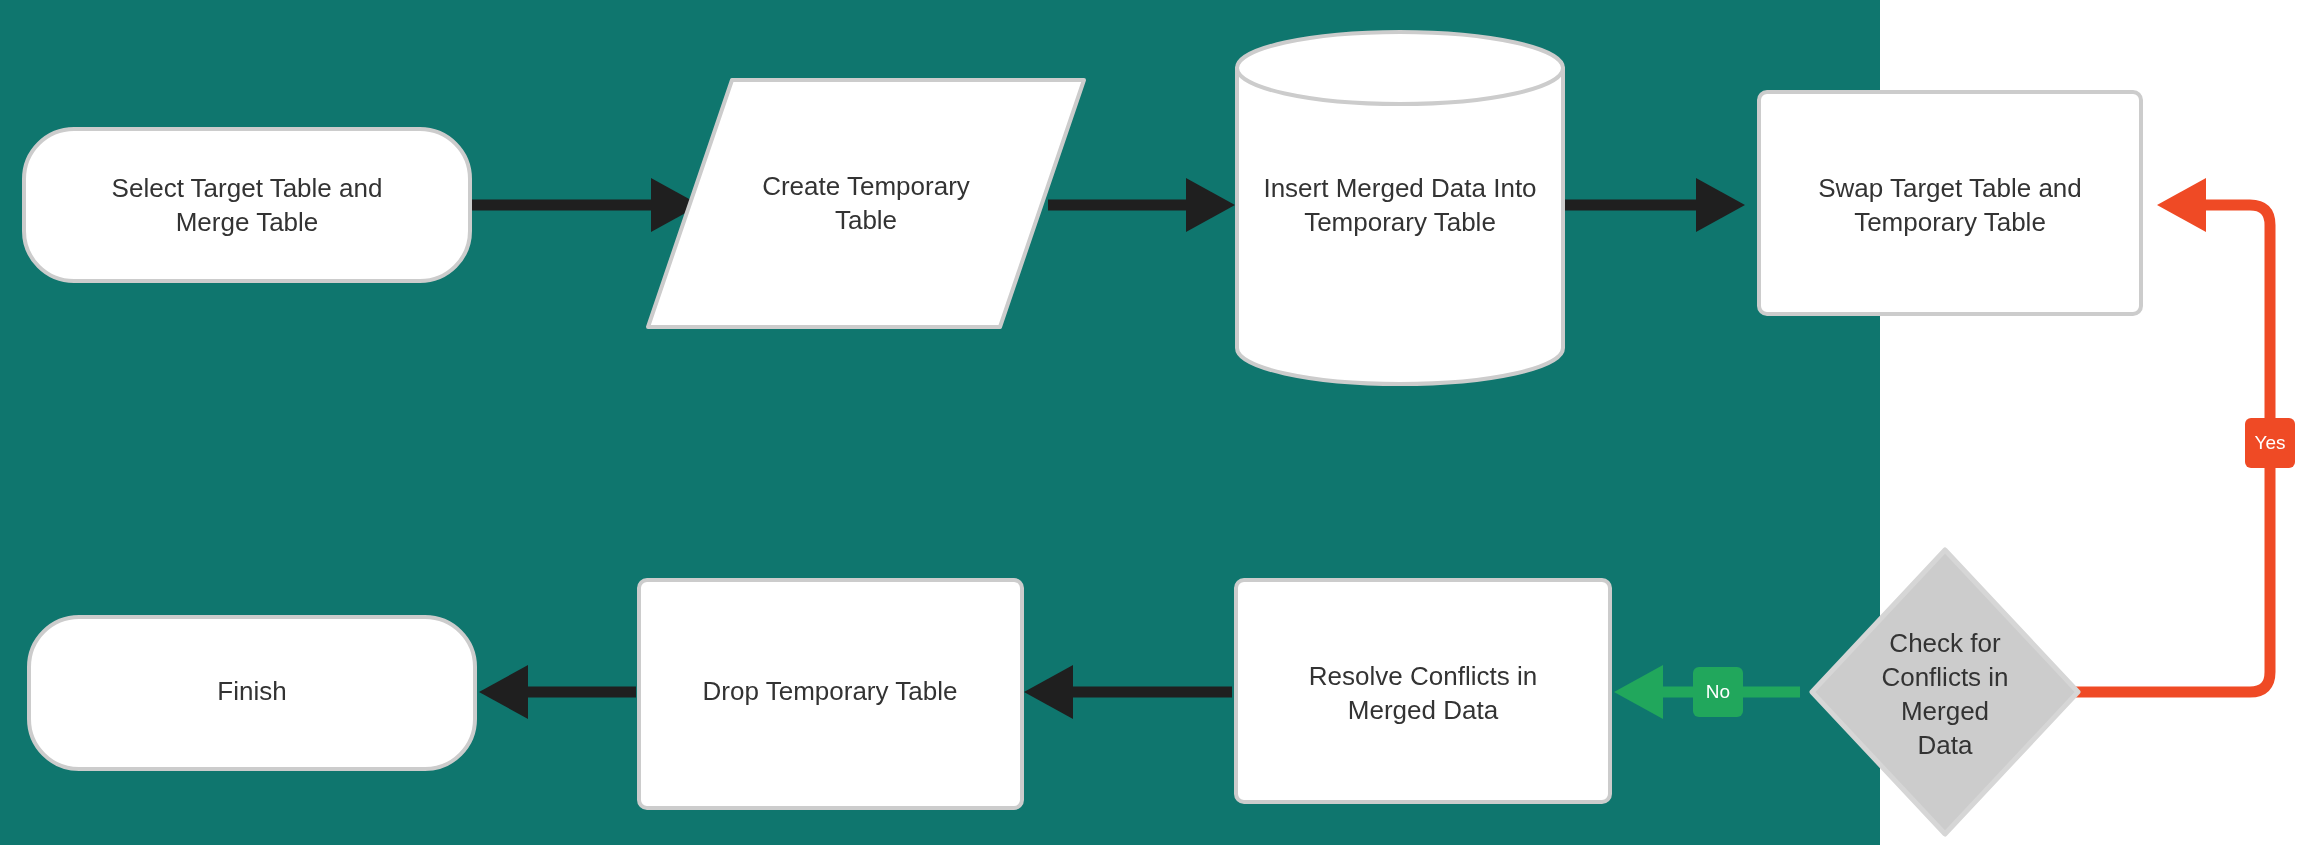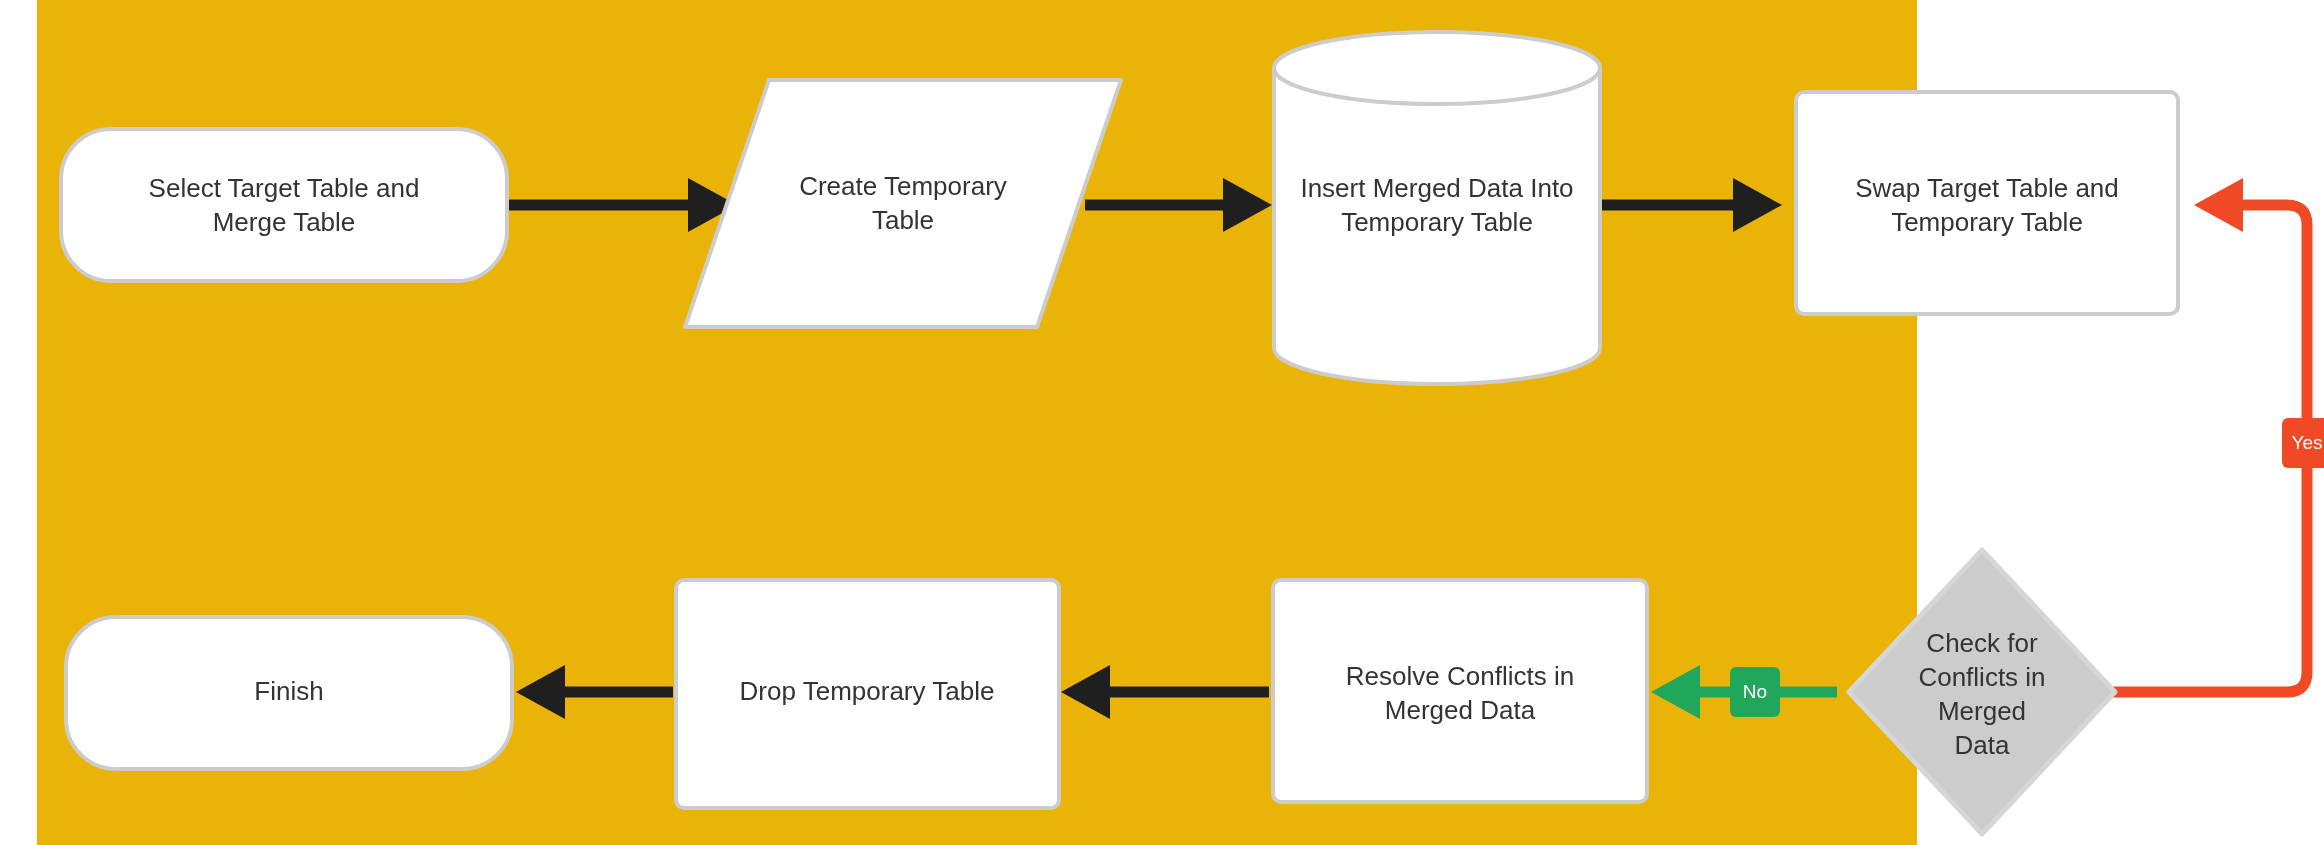--- a/index.html
+++ b/index.html
@@ -10,22 +10,21 @@
   body {
     width: 2324px;
     height: 845px;
     font-family: "Liberation Sans", sans-serif;
     overflow: hidden;
   }
   #flowchart-root {
     position: relative;
     width: 1880px;
     height: 845px;
-    background: #eab308;
-    margin-left: 37px;
+    background: #0f766e;
   }
   svg.diagram {
     display: block;
     width: 2324px;
     height: 845px;
   }
   .node-shape {
     fill: #ffffff;
     stroke: #cccccc;
     stroke-width: 4;

